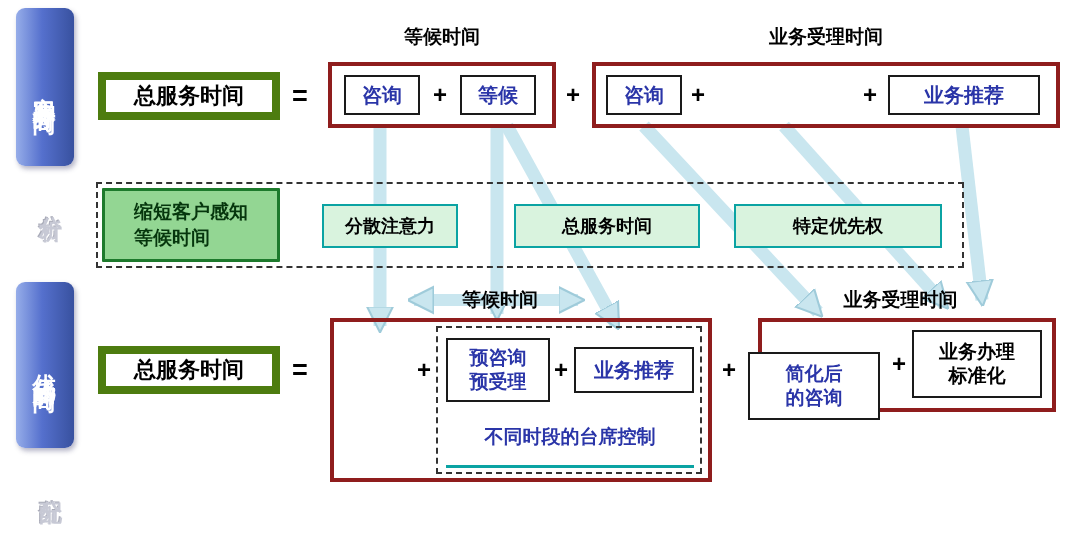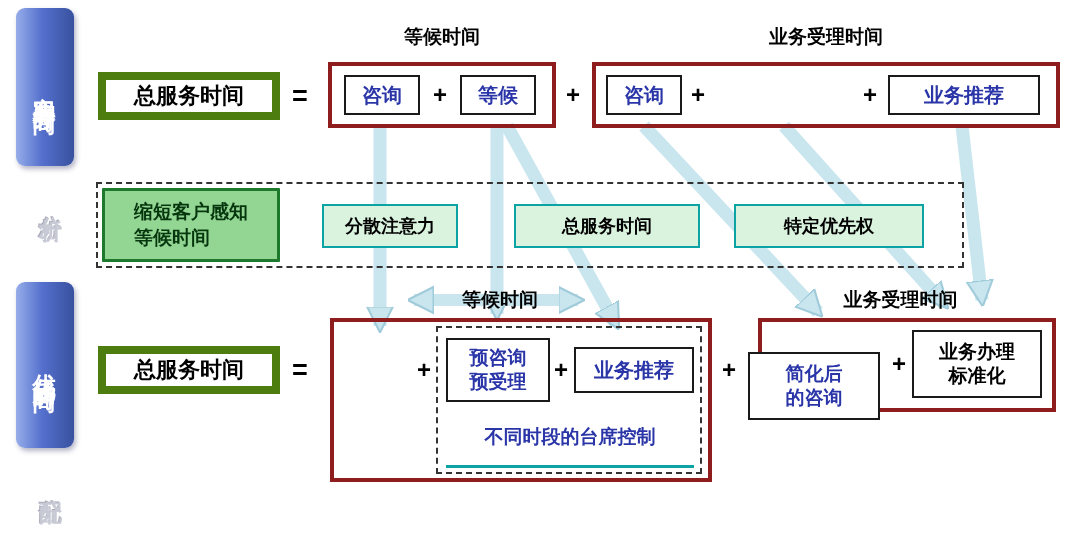--- a/index.html
+++ b/index.html
@@ -96,21 +96,21 @@
   <div class="abs ibox blue" style="left:606px;top:75px;width:76px;height:40px;">咨询</div>
   <div class="abs op" style="left:684px;top:75px;width:28px;height:40px;">+</div>
   <div class="abs op" style="left:856px;top:75px;width:28px;height:40px;">+</div>
   <div class="abs ibox blue" style="left:888px;top:75px;width:152px;height:40px;">业务推荐</div>
 
   <div class="abs dashed" style="left:96px;top:182px;width:868px;height:86px;"></div>
   <div class="abs goal" style="left:102px;top:188px;width:178px;height:74px;">缩短客户感知
 等候时间</div>
   <div class="abs tactic" style="left:322px;top:204px;width:136px;height:44px;">分散注意力</div>
   <div class="abs tactic" style="left:514px;top:204px;width:186px;height:44px;">总服务时间</div>
-  <div class="abs tactic" style="left:734px;top:204px;width:190px;height:44px;">特定优先权</div>
+  <div class="abs tactic" style="left:734px;top:204px;width:208px;height:44px;">特定优先权</div>
 
   <div class="abs sec-label" style="left:420px;top:286px;width:160px;height:28px;">等候时间</div>
   <div class="abs sec-label" style="left:818px;top:286px;width:165px;height:28px;">业务受理时间</div>
 
   <div class="abs redbox total" style="left:98px;top:346px;width:182px;height:48px;">总服务时间</div>
   <div class="abs op eq" style="left:284px;top:346px;width:32px;height:48px;">=</div>
 
   <div class="abs group" style="left:330px;top:318px;width:382px;height:164px;"></div>
   <div class="abs op" style="left:412px;top:348px;width:24px;height:44px;">+</div>
   <div class="abs dashed" style="left:436px;top:326px;width:266px;height:148px;"></div>

